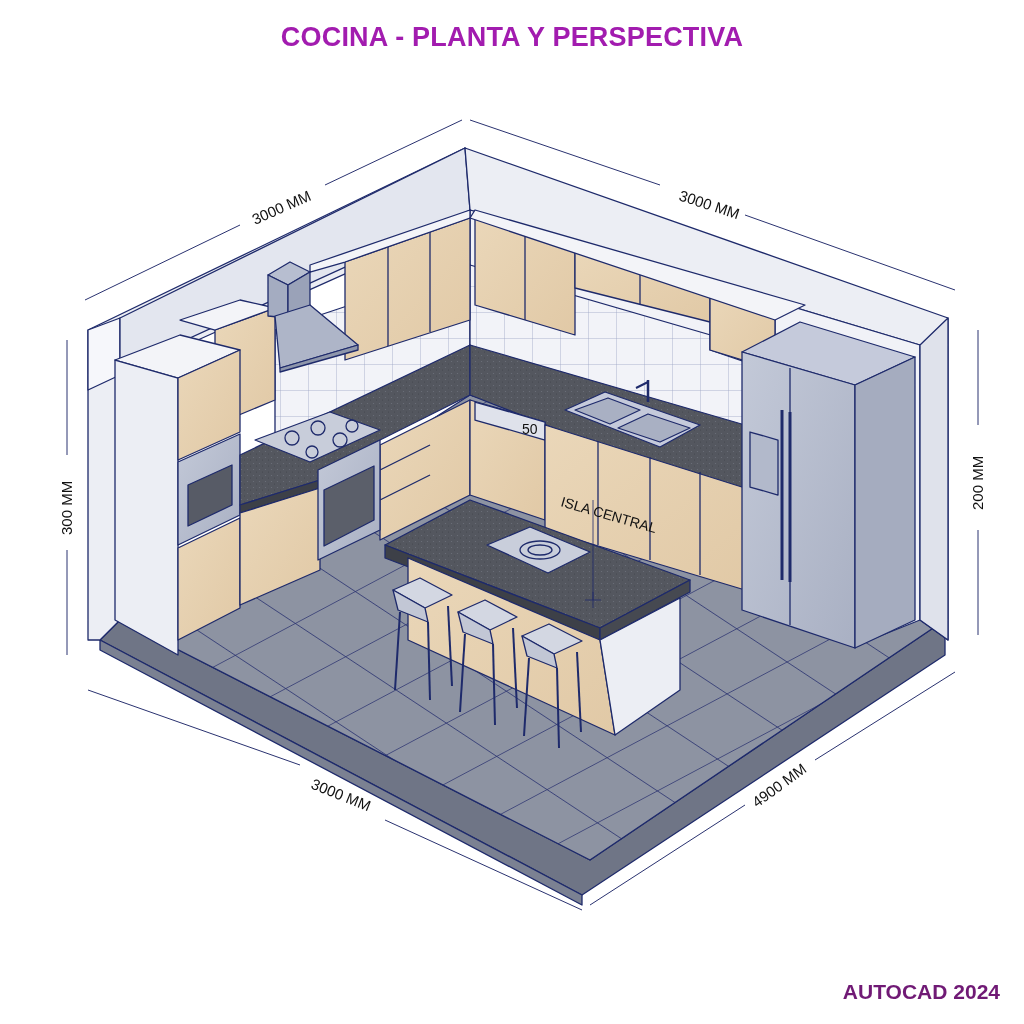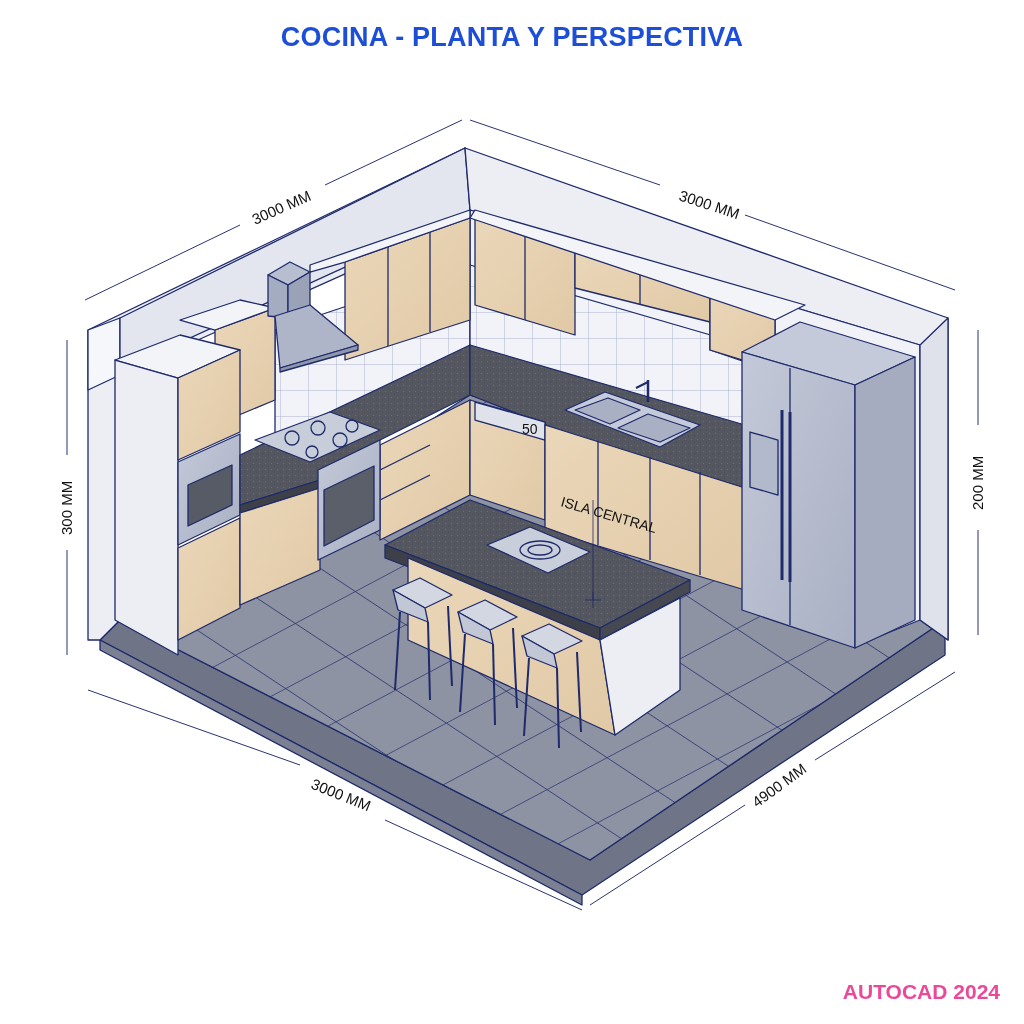--- a/index.html
+++ b/index.html
@@ -1,18 +1,18 @@
 <!DOCTYPE html>
 <html><head>
 <meta charset="utf-8">
 <style>
   html,body{margin:0;padding:0;background:#ffffff;}
   body{width:1024px;height:1024px;position:relative;overflow:hidden;font-family:"Liberation Sans",sans-serif;}
-  .title{position:absolute;top:22px;left:0;width:1024px;text-align:center;font-weight:bold;font-size:27px;color:#1d4ed8;letter-spacing:0.2px;}
-  .footer{position:absolute;right:24px;bottom:20px;font-weight:bold;font-size:21px;color:#ec4899;}
+  .title{position:absolute;top:22px;left:0;width:1024px;text-align:center;font-weight:bold;font-size:27px;color:#a21caf;letter-spacing:0.2px;}
+  .footer{position:absolute;right:24px;bottom:20px;font-weight:bold;font-size:21px;color:#701a75;}
   svg{position:absolute;left:0;top:0;}
   .dim{font-family:"Liberation Sans",sans-serif;font-size:15px;fill:#111;}
   .lbl{font-family:"Liberation Sans",sans-serif;font-size:14px;fill:#111;}
 </style>
 </head>
 <body>
 
 <div class="title">COCINA - PLANTA Y PERSPECTIVA</div>
 
 <svg width="1024" height="1024" viewBox="0 0 1024 1024">

